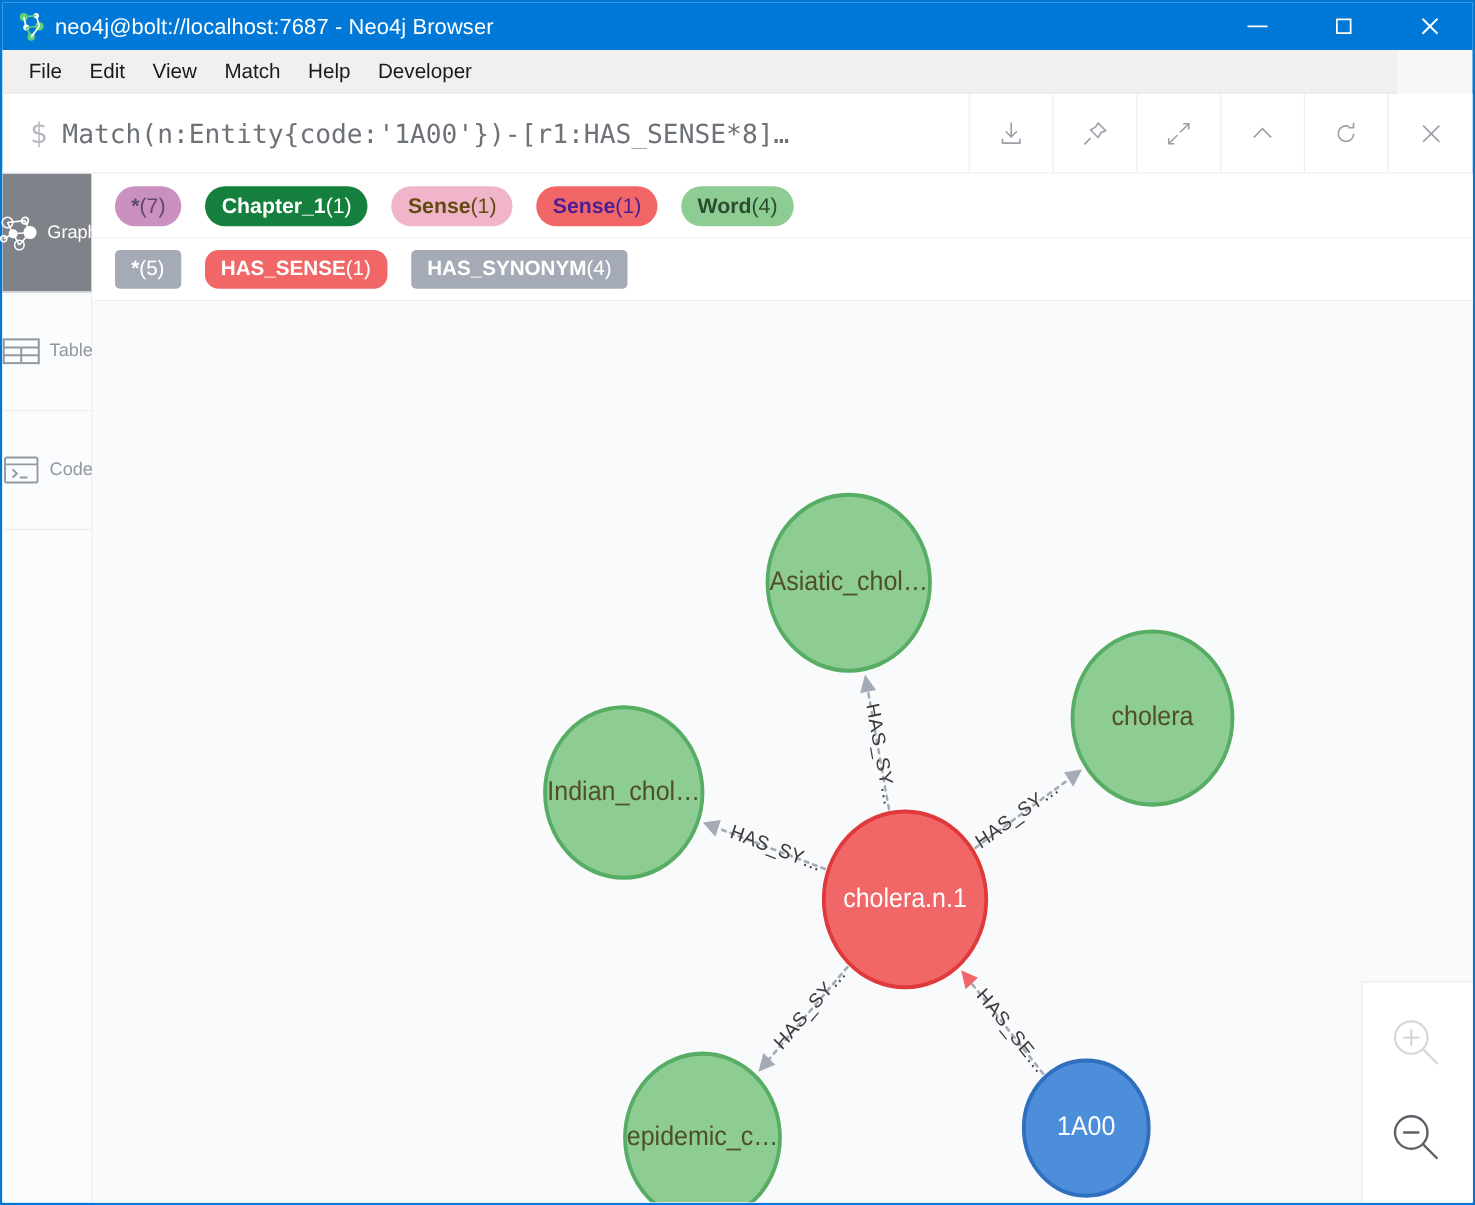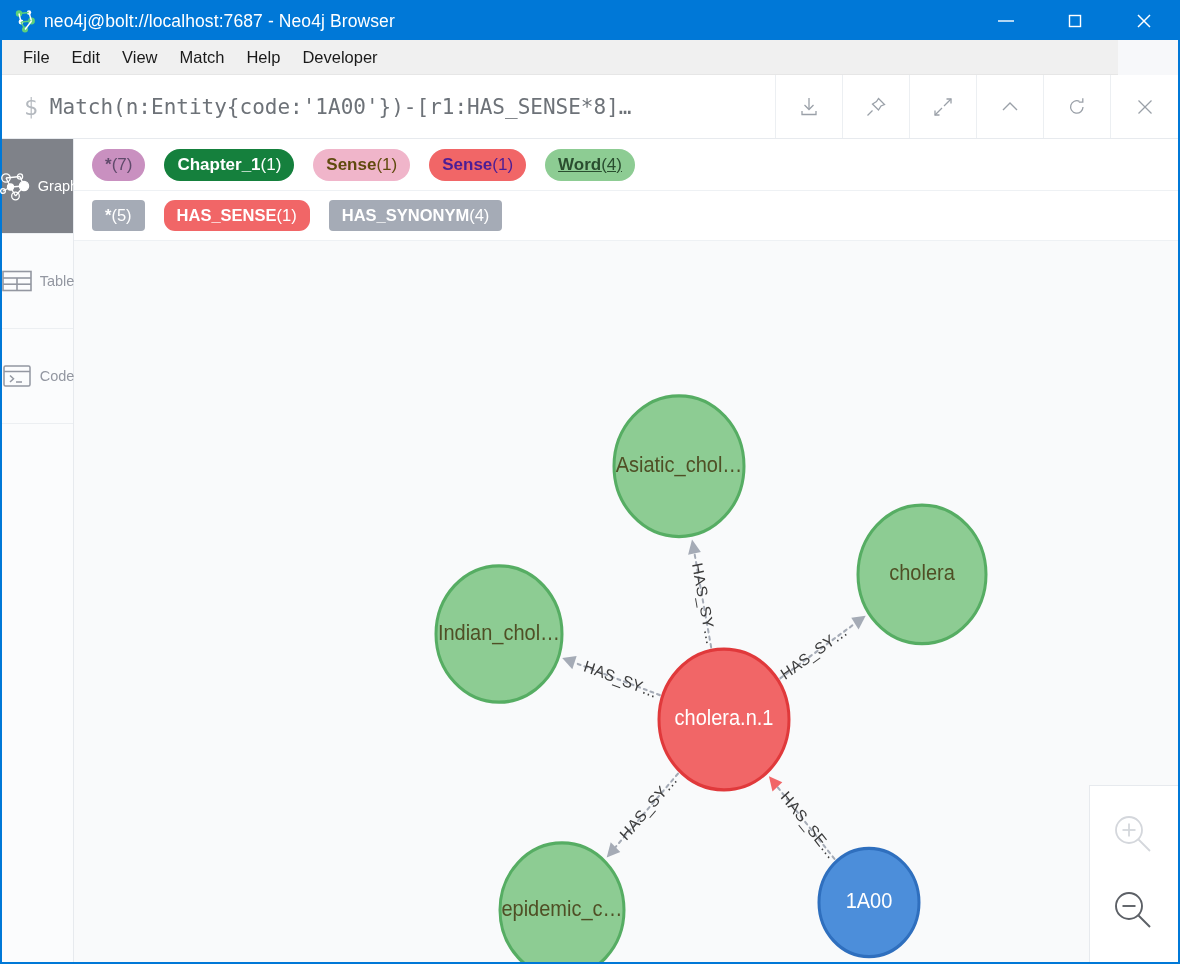--- a/index.html
+++ b/index.html
@@ -386,21 +386,21 @@
             <span class="cnt">(1)</span>
         </span>
         <span class="pill" style="background:#f0b5ca;color:#604a0e;">
           <span>Sense</span>
             <span class="cnt">(1)</span>
         </span>
         <span class="pill" style="background:#f16667;color:#4c1d95;">
           <span>Sense</span>
             <span class="cnt">(1)</span>
         </span>
-        <span class="pill" style="background:#8dcc93;color:#2a4d2f;text-decoration:underline;">
+        <span class="pill" style="background:#8dcc93;color:#2a4d2f;">
           <span>Word</span>
             <span class="cnt">(4)</span>
         </span>
       </div>
 
       <div class="legend-row second">
         <span class="rel-pill" style="background:#a5abb6;">
           <span>*</span>
             <span class="cnt">(5)</span>
         </span>

